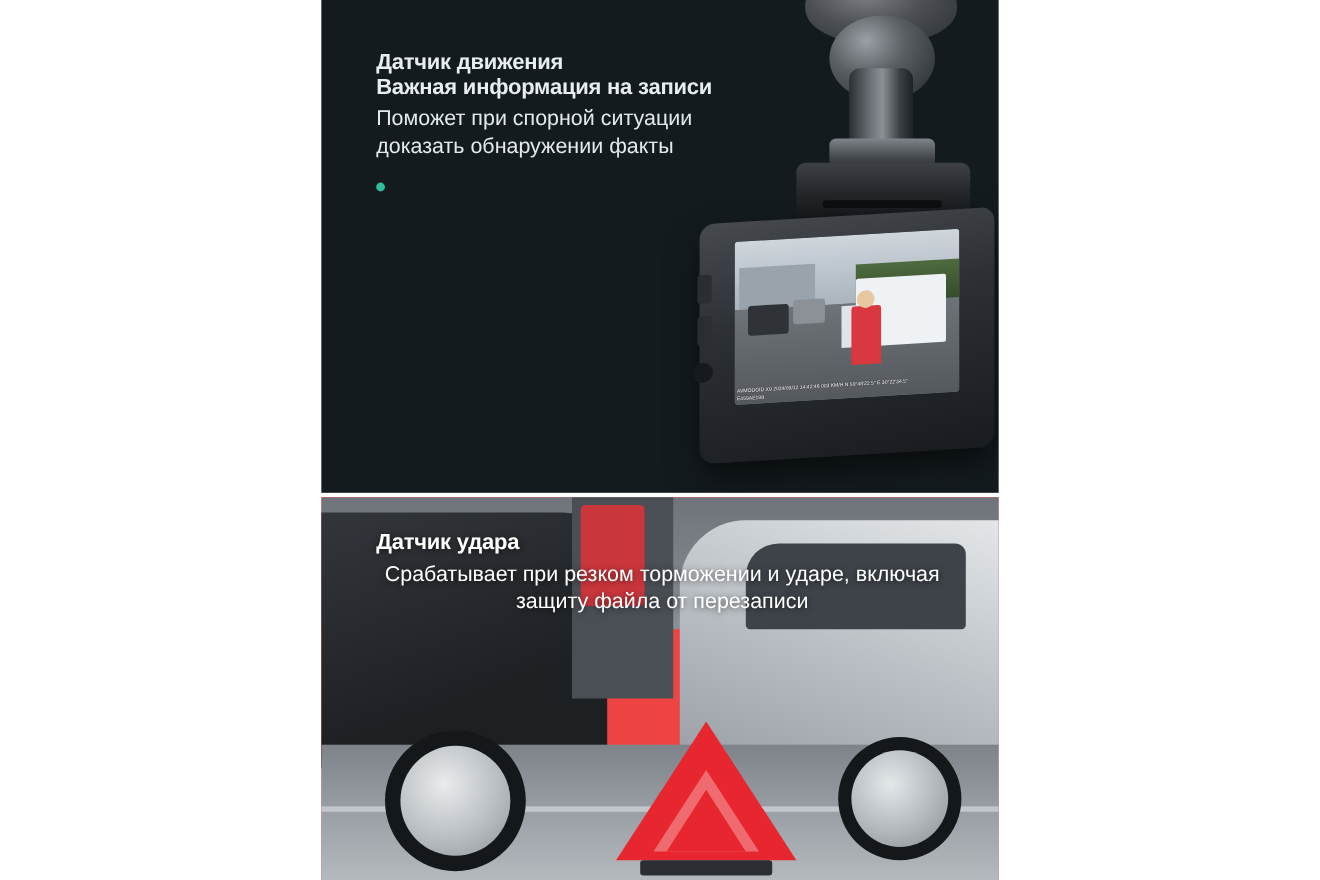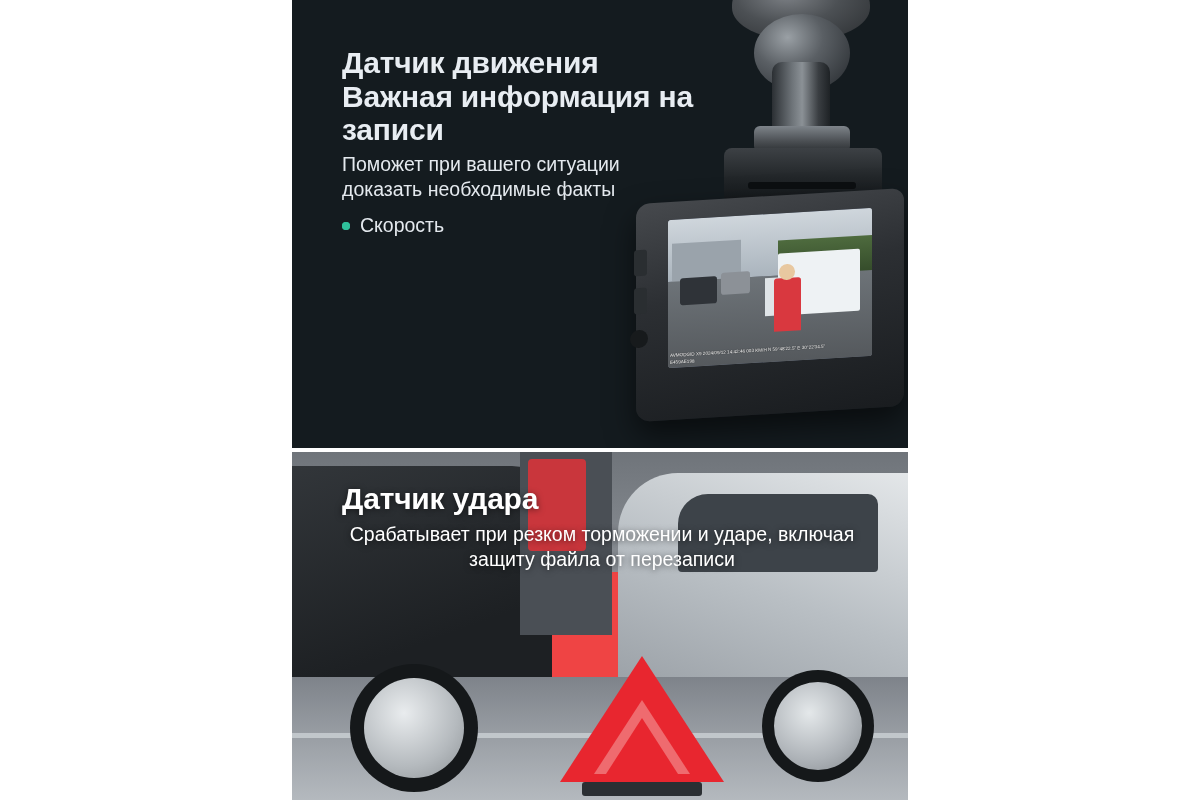--- a/index.html
+++ b/index.html
@@ -29,21 +29,21 @@
     background: #141b1f;
     overflow: hidden;
   }
   .panel-top-text {
     position: absolute;
     left: 50px; top: 46px;
     width: 350px;
     z-index: 5;
   }
   .h-title {
-    font-size: 30px;
+    font-size: 20px;
     font-weight: bold;
     color: #e8edf2;
     letter-spacing: -0.2px;
     line-height: 1.12;
   }
   .h-sub {
     font-size: 19.5px;
     color: #e4e9ee;
     line-height: 1.28;
     margin-top: 5px;
@@ -274,28 +274,24 @@
           </div>
         </div>
         <div class="cam-bottom"></div>
       </div>
 
       <div class="panel-top-text">
         <div class="h-title">Датчик движения</div>
 
         <div class="block2">
           <div class="h-title">Важная информация на записи</div>
-          <div class="h-sub">Поможет при вашего ситуации доказать необходимые факты</div>
+          <div class="h-sub">Поможет при спорной ситуации доказать обнаружении факты</div>
           <ul class="bullets">
             <li>
               <span class="dot"></span>
-            </li>
-            <li>
-              <span class="dot"></span>
-              <span>Скорость</span>
             </li>
           </ul>
         </div>
       </div>
     </div>
 
     <div class="panel-bottom">
       <div class="pb-sky"></div>
       <div class="pb-carL"></div>
       <div class="pb-carR"></div>

